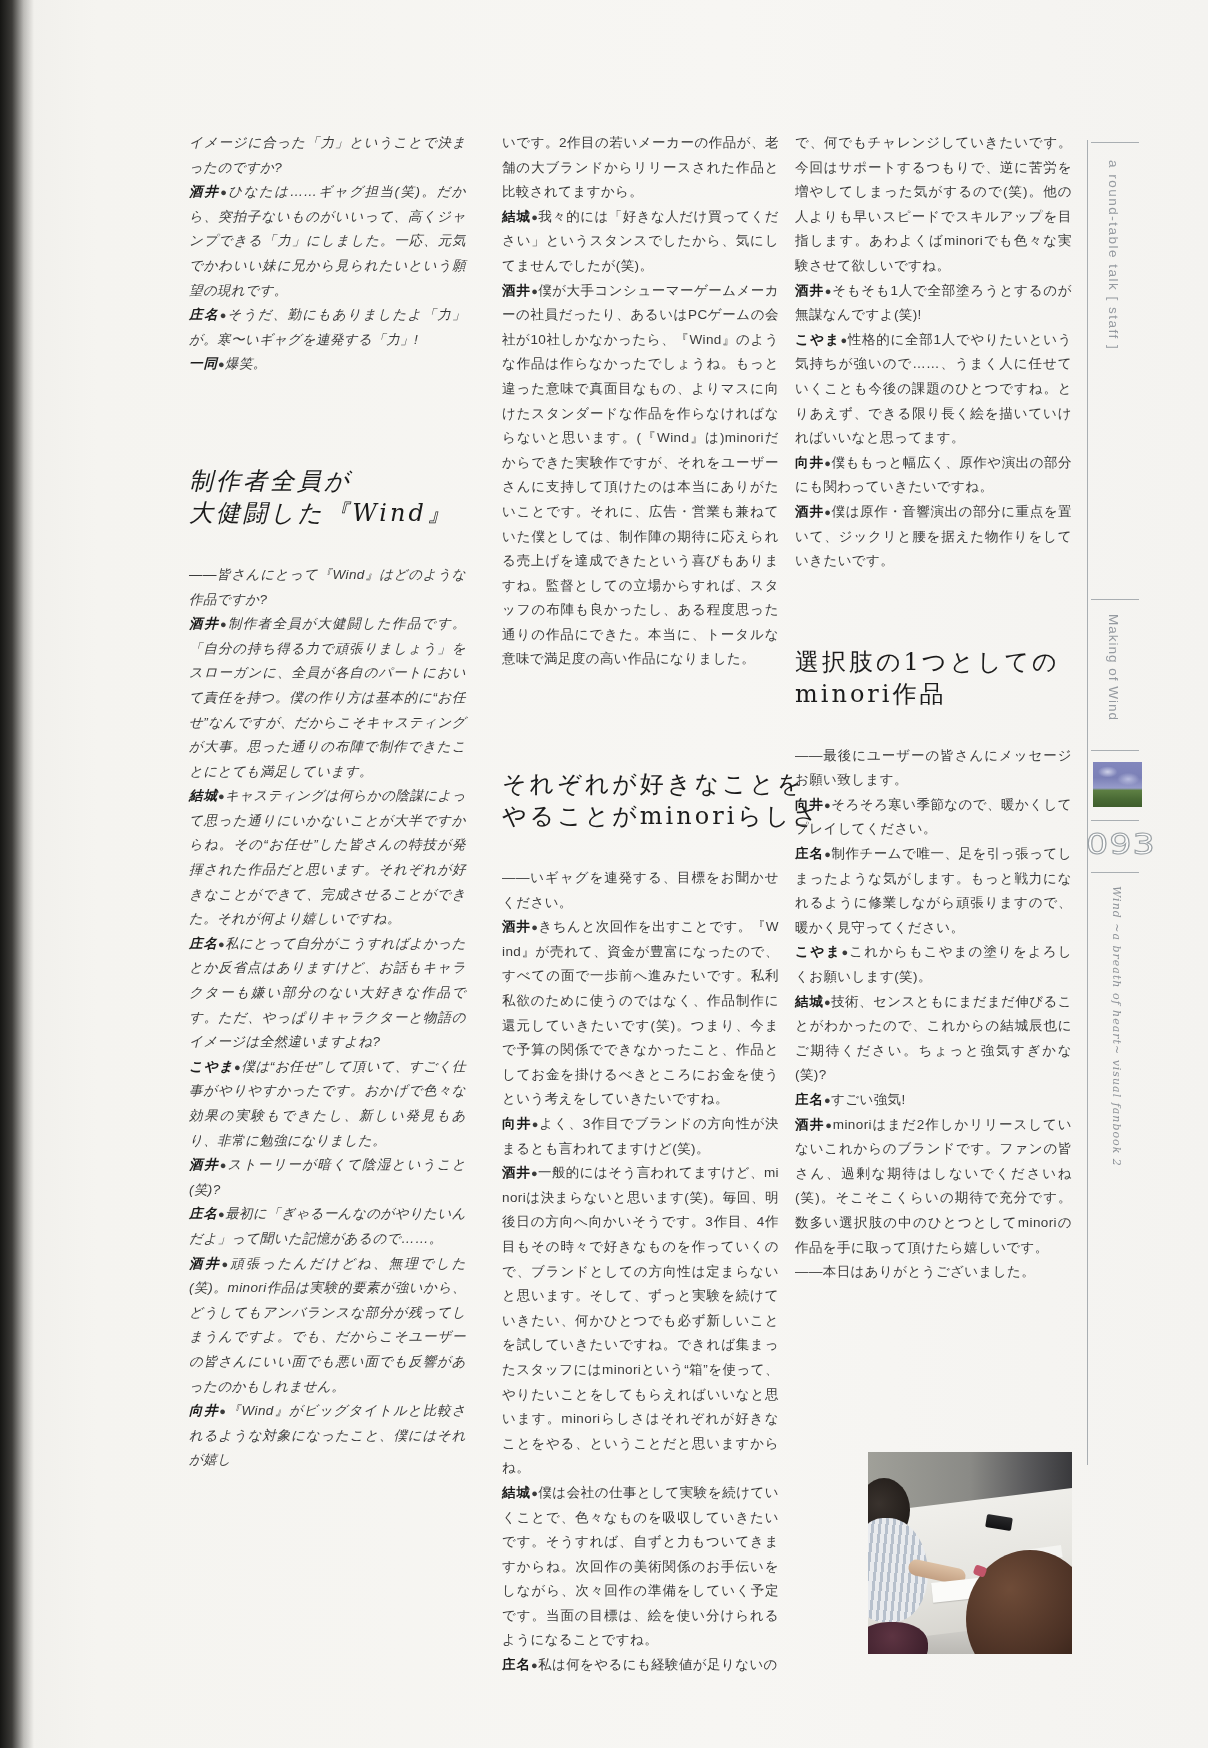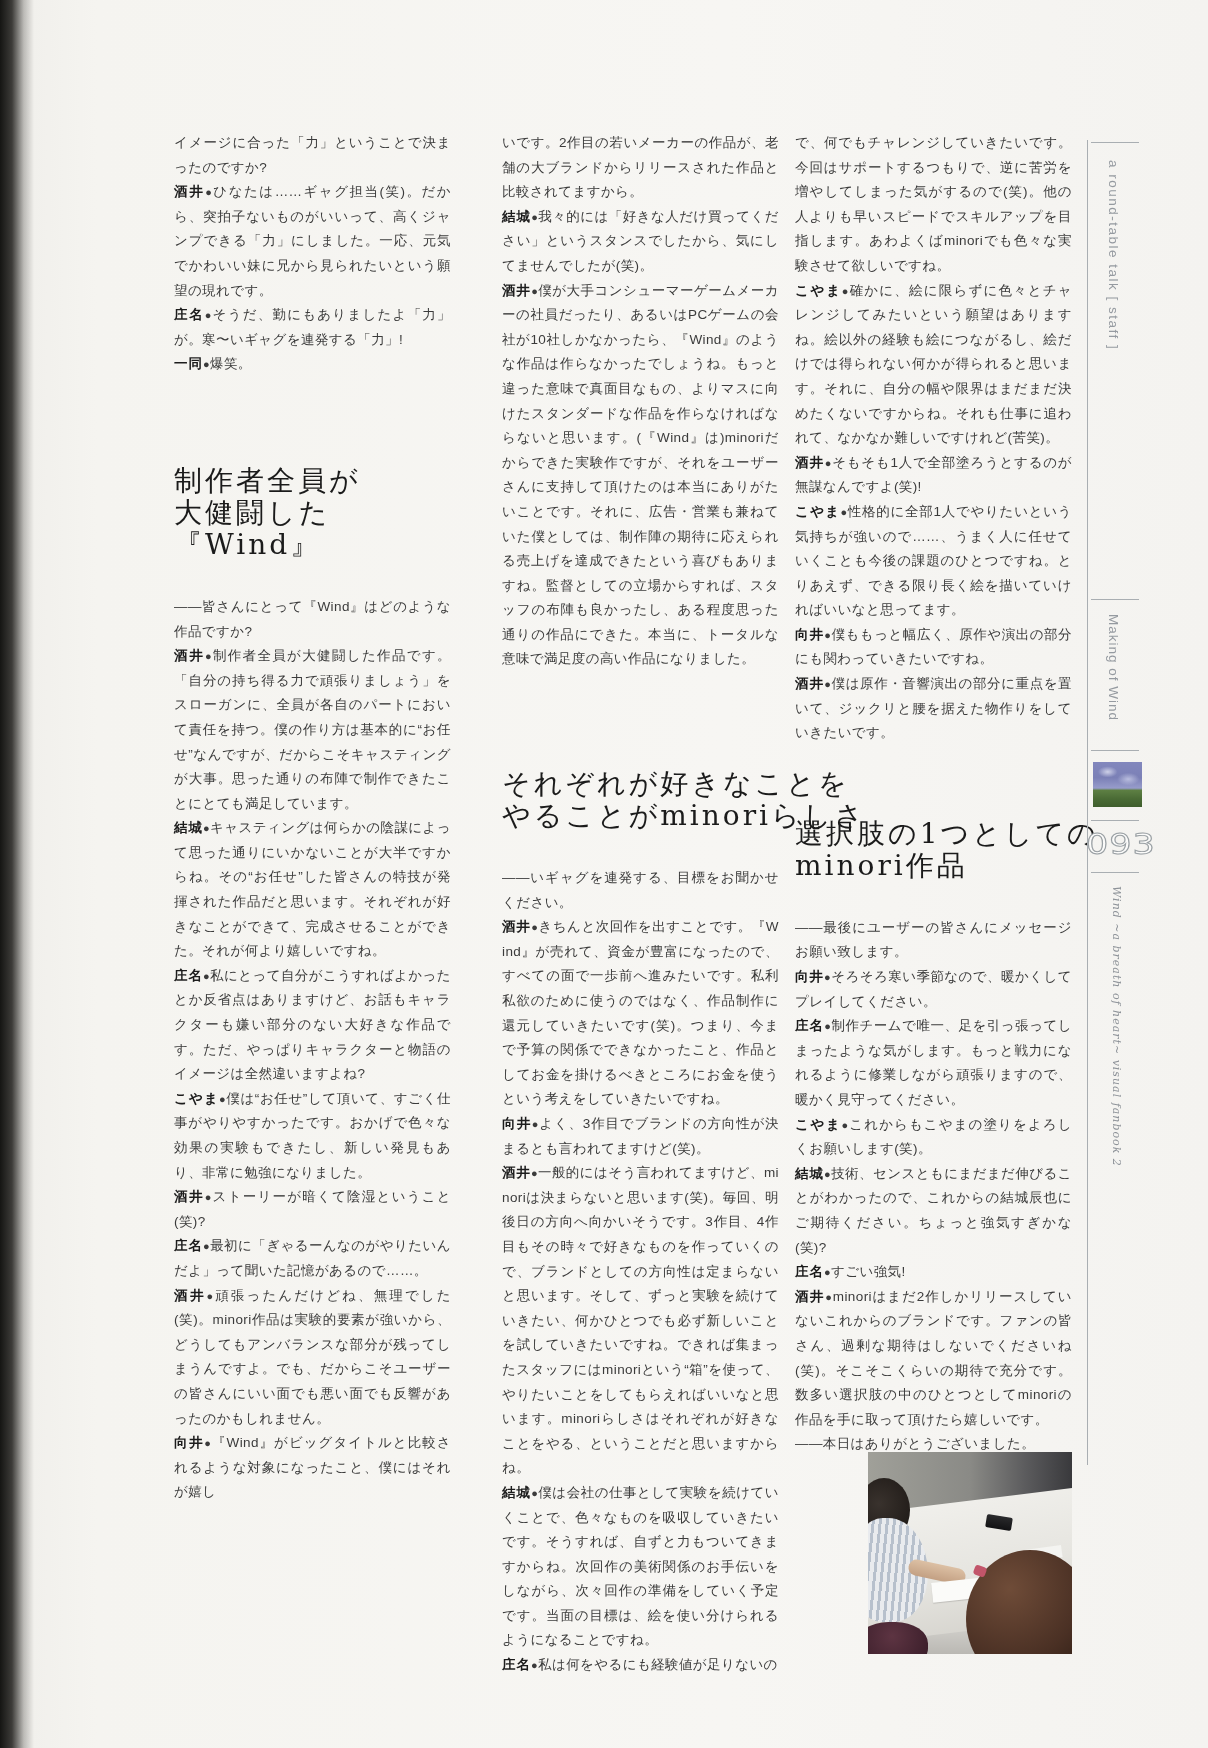--- a/index.html
+++ b/index.html
@@ -13,29 +13,29 @@
   .gutter{
     position:absolute;left:0;top:0;width:34px;height:1748px;
     background:linear-gradient(90deg,#151513 0%,#3c3b38 35%,rgba(90,88,84,.35) 70%,rgba(120,118,112,0) 100%);
   }
   
   .col{
     position:absolute;top:131px;width:277px;
     font-size:13.5px;line-height:24.6px;color:#3b3b3b;
     text-align:justify;word-break:break-all;letter-spacing:.4px;
   }
-  #col-0{left:174px;}
+  #col-0{left:189px;font-style:italic;}
   #col-1{left:491px;margin-left:11px;}
   #col-2{left:795px;}
   .col p{margin:0;}
   .col p b{color:#1c1c1c;font-weight:bold;letter-spacing:1px;}
   .col p .dot{font-size:11px;}
   .heading{
     margin:88px 0 34px 0;font-family:"DejaVu Serif","Liberation Serif",serif;
-    font-weight:500;font-size:28px;line-height:32px;letter-spacing:3px;color:#1b1b1b;
+    font-weight:500;font-size:24px;line-height:32px;letter-spacing:3px;color:#1b1b1b;
     text-align:left;word-break:keep-all;
   }
   #col-1 .heading{margin-top:96px;text-align:center;}
   #col-2 .heading{margin-top:72px;}
   .heading span{display:block;}
   
   .vline{position:absolute;left:1087px;top:140px;width:1px;height:1325px;background:#a9aeb2;}
   .rule{position:absolute;left:1091px;width:48px;height:1px;background:#a9aeb2;}
   .r1{top:142px;} .r2{top:599px;} .r3{top:750px;} .r4{top:820px;} .r5{top:872px;}
   .vt{
@@ -124,21 +124,20 @@
         </h2>
         <p class="q">――いギャグを連発する、目標をお聞かせください。</p>
         <p class="para"><b>酒井</b><span class="dot">●</span>きちんと次回作を出すことです。『Wind』が売れて、資金が豊富になったので、すべての面で一歩前へ進みたいです。私利私欲のために使うのではなく、作品制作に還元していきたいです(笑)。つまり、今まで予算の関係でできなかったこと、作品としてお金を掛けるべきところにお金を使うという考えをしていきたいですね。</p>
         <p class="para"><b>向井</b><span class="dot">●</span>よく、3作目でブランドの方向性が決まるとも言われてますけど(笑)。</p>
         <p class="para"><b>酒井</b><span class="dot">●</span>一般的にはそう言われてますけど、minoriは決まらないと思います(笑)。毎回、明後日の方向へ向かいそうです。3作目、4作目もその時々で好きなものを作っていくので、ブランドとしての方向性は定まらないと思います。そして、ずっと実験を続けていきたい、何かひとつでも必ず新しいことを試していきたいですね。できれば集まったスタッフにはminoriという“箱”を使って、やりたいことをしてもらえればいいなと思います。minoriらしさはそれぞれが好きなことをやる、ということだと思いますからね。</p>
         <p class="para"><b>結城</b><span class="dot">●</span>僕は会社の仕事として実験を続けていくことで、色々なものを吸収していきたいです。そうすれば、自ずと力もついてきますからね。次回作の美術関係のお手伝いをしながら、次々回作の準備をしていく予定です。当面の目標は、絵を使い分けられるようになることですね。</p>
         <p class="para"><b>庄名</b><span class="dot">●</span>私は何をやるにも経験値が足りないの</p>
       </section>
     <section class="col" id="col-2">
         <p class="para">で、何でもチャレンジしていきたいです。今回はサポートするつもりで、逆に苦労を増やしてしまった気がするので(笑)。他の人よりも早いスピードでスキルアップを目指します。あわよくばminoriでも色々な実験させて欲しいですね。</p>
-        <p class="para"><b>こやま</b><span class="dot">●</span>確かに、絵に限らずに色々とチャレンジしてみたいという願望はありますね。絵以外の経験も絵につながるし、絵だけでは得られない何かが得られると思います。それに、自分の幅や限界はまだまだ決めたくないですからね。それも仕事に追われて、なかなか難しいですけれど(苦笑)。</p>
         <p class="para"><b>酒井</b><span class="dot">●</span>そもそも1人で全部塗ろうとするのが無謀なんですよ(笑)!</p>
         <p class="para"><b>こやま</b><span class="dot">●</span>性格的に全部1人でやりたいという気持ちが強いので……、うまく人に任せていくことも今後の課題のひとつですね。とりあえず、できる限り長く絵を描いていければいいなと思ってます。</p>
         <p class="para"><b>向井</b><span class="dot">●</span>僕ももっと幅広く、原作や演出の部分にも関わっていきたいですね。</p>
         <p class="para"><b>酒井</b><span class="dot">●</span>僕は原作・音響演出の部分に重点を置いて、ジックリと腰を据えた物作りをしていきたいです。</p>
         <h2 class="heading">
           <span>選択肢の1つとしての</span>
           <span>minori作品</span>
         </h2>
         <p class="q">――最後にユーザーの皆さんにメッセージお願い致します。</p>
         <p class="para"><b>向井</b><span class="dot">●</span>そろそろ寒い季節なので、暖かくしてプレイしてください。</p>

